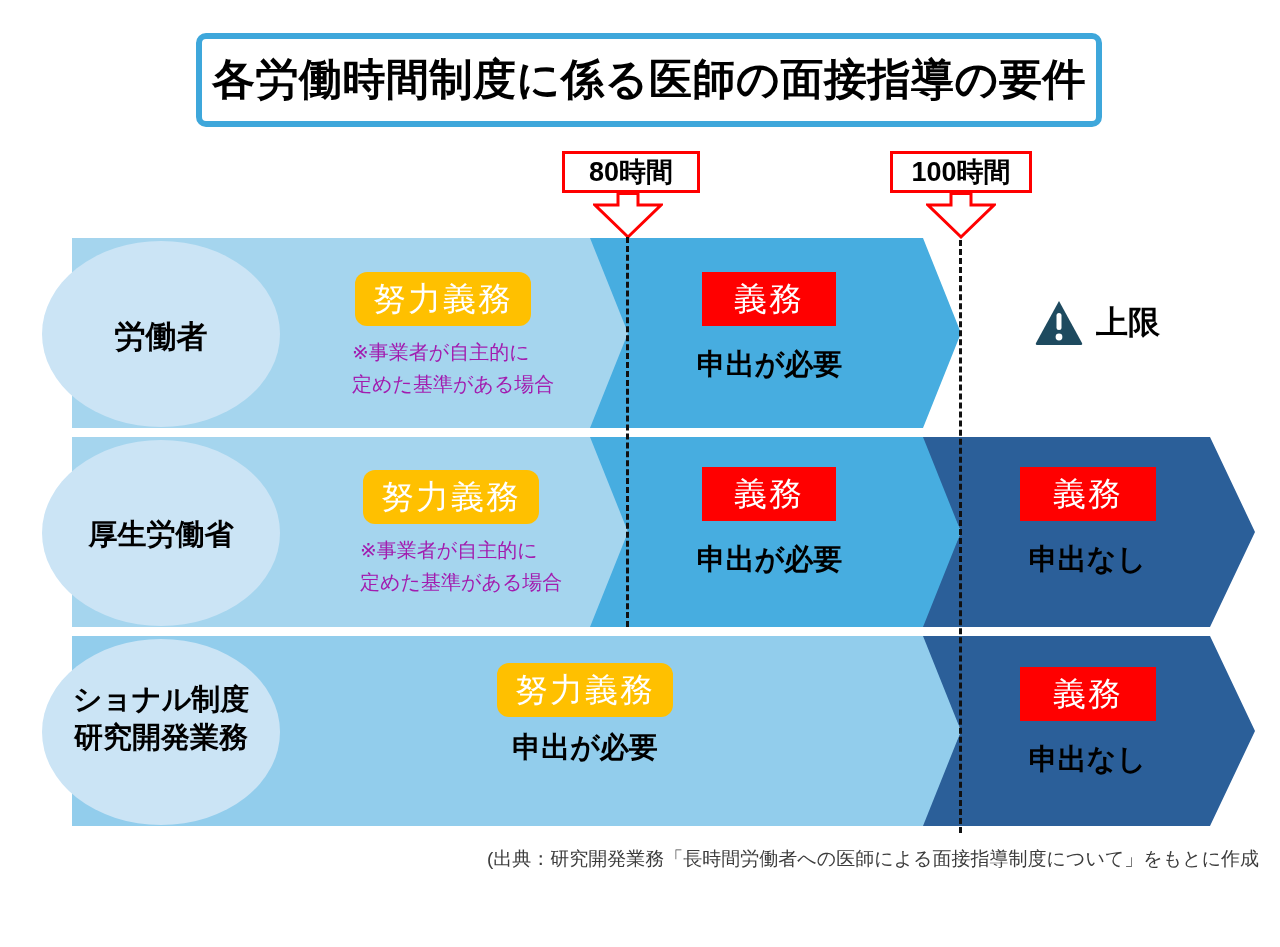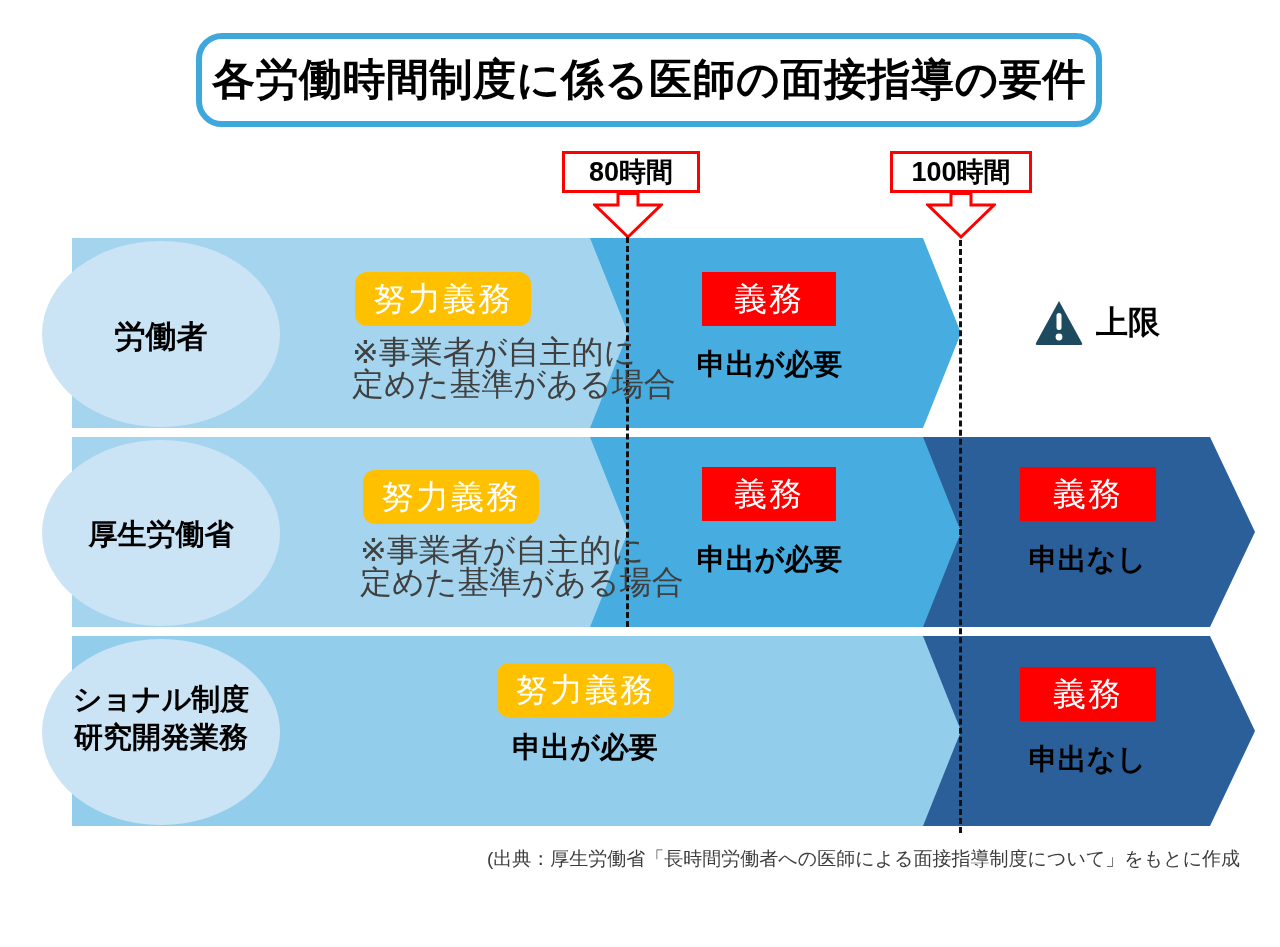--- a/index.html
+++ b/index.html
@@ -4,42 +4,42 @@
 <style>
   html,body{margin:0;padding:0;background:#fff;}
   #stage{
     position:relative;width:1280px;height:947px;background:#fff;overflow:hidden;
     font-family:"Liberation Sans","DejaVu Sans",sans-serif;color:#000;
   }
   .abs{position:absolute;}
   
   #title-box{
     left:196px;top:33px;width:906px;height:94px;
-    border:6px solid var(--title-border);border-radius:26px;background:#fff;
+    border:6px solid var(--title-border);border-radius:10px;background:#fff;
     display:flex;align-items:center;justify-content:center;box-sizing:border-box;
   }
   #title-box .t{font-size:43px;font-weight:800;letter-spacing:0.5px;white-space:nowrap;}
   
   .marker-box{
     border:3px solid var(--marker-red);background:#fff;box-sizing:border-box;
     display:flex;align-items:center;justify-content:center;
     font-size:27px;font-weight:800;height:42px;top:151px;
   }
   
   .dash-line{width:0;border-left:3px dashed #111;}
   
   .badge{
     display:flex;align-items:center;justify-content:center;
     color:#fff;letter-spacing:2px;white-space:nowrap;
   }
   .badge.yellow{background:var(--badge-yellow);font-size:33px;border-radius:12px;}
   .badge.red{background:var(--badge-red);font-size:33px;}
   .row-label{font-weight:800;text-align:center;white-space:nowrap;}
   .duty-text{font-weight:800;font-size:29px;text-align:center;white-space:nowrap;}
-  .note-text{font-size:32px;line-height:32px;font-weight:500;white-space:nowrap;color:#404040;}
+  .note-text{font-size:20px;line-height:32px;font-weight:500;white-space:nowrap;color:#a21caf;}
   .limit-wrap{display:flex;align-items:center;gap:12px;}
   .limit-label{font-size:32px;font-weight:800;}
   #source-line{font-size:19px;color:#3c3c3c;white-space:nowrap;}
 </style>
 </head>
 <body>
 
 <div id="stage">
 
   <div class="abs" id="title-box">
@@ -112,15 +112,15 @@
 
   <div class="abs row-label" style="left:41px;top:680px;width:240px;font-size:29px;line-height:38px;">
     <div>ショナル制度</div>
     <div>研究開発業務</div>
   </div>
   <div class="abs badge yellow" style="left:497px;top:663px;width:176px;height:54px;">努力義務</div>
   <div class="abs duty-text" style="left:496px;top:728px;width:178px;">申出が必要</div>
   <div class="abs badge red" style="left:1020px;top:667px;width:136px;height:54px;">義務</div>
   <div class="abs duty-text" style="left:995px;top:740px;width:185px;">申出なし</div>
 
-  <div class="abs" id="source-line" style="left:487px;top:846px;">(出典：厚生労働省「長時間労働者への医師による面接指導制度について」をもとに作成</div>
+  <div class="abs" id="source-line" style="left:487px;top:846px;">(出典：研究開発業務「長時間労働者への医師による面接指導制度について」をもとに作成</div>
 
 </div>
 
 </body></html>

